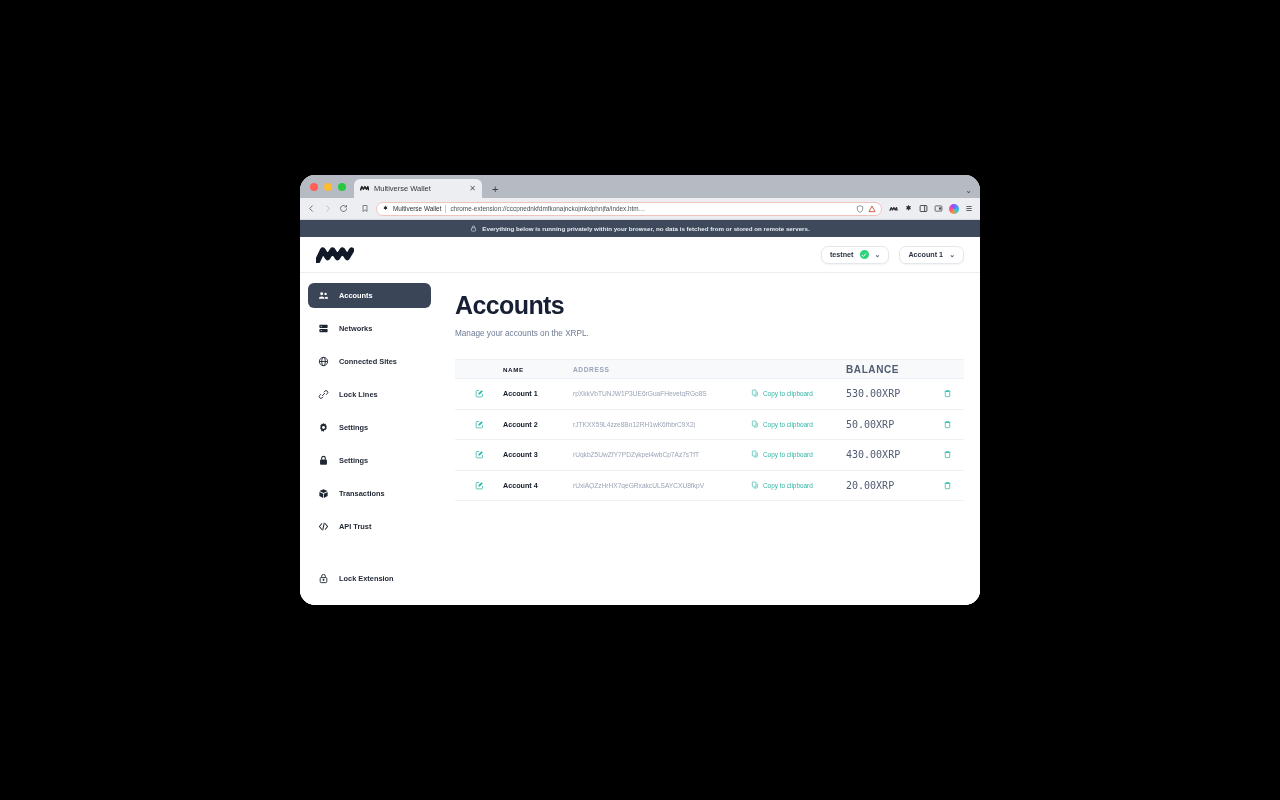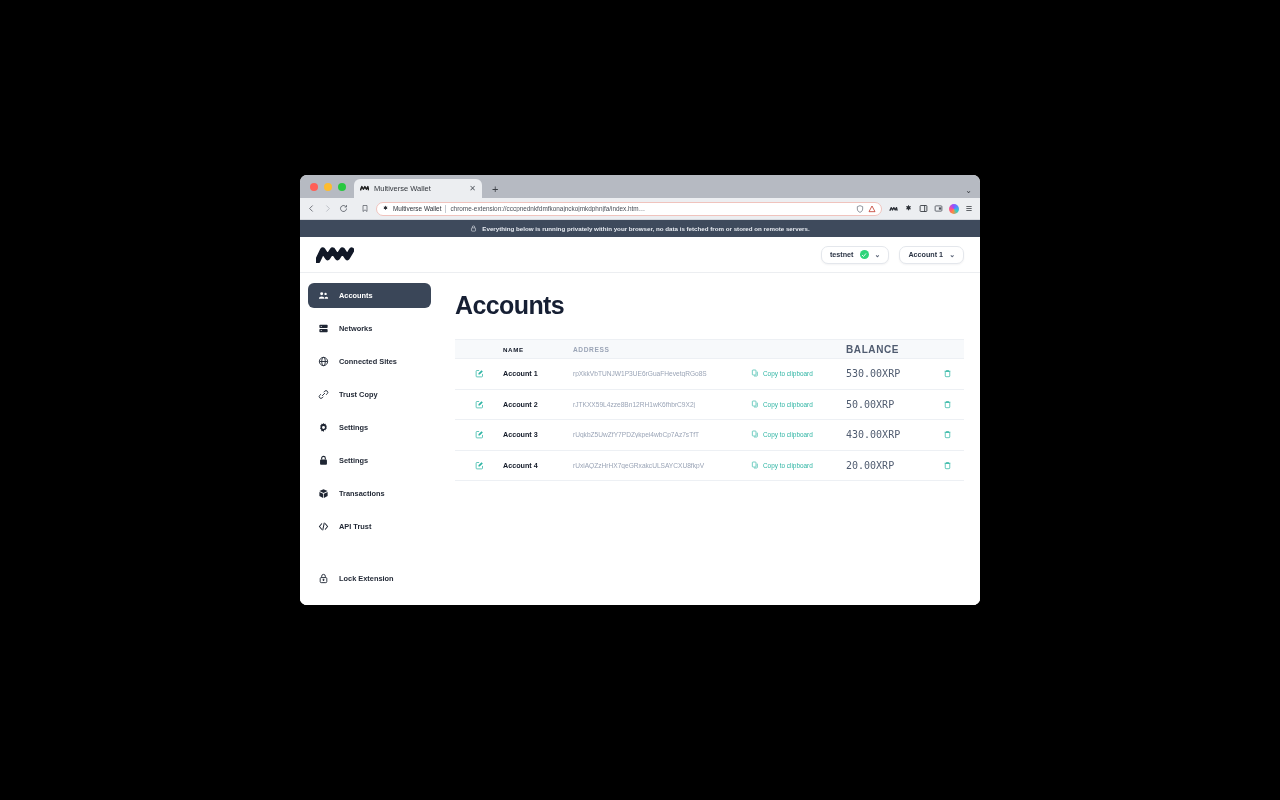--- a/index.html
+++ b/index.html
@@ -9,21 +9,21 @@
     font-family: "Liberation Sans", sans-serif;
     overflow: hidden;
   }
   .screen { position: relative; width: 1280px; height: 800px; background: #000; }
 
   
   .browser-window {
     position: absolute; left: 300px; top: 175px;
     width: 680px; height: 430px;
     background: #ffffff;
-    border-radius: 7px;
+    border-radius: 15px;
     overflow: hidden;
     box-shadow: 0 6px 24px rgba(0,0,0,.55);
   }
 
   
   .tabstrip {
     height: 23px; background: #b6bac2;
     display: flex; align-items: flex-end; padding-left: 8px; position: relative;
   }
   .traffic { display: flex; align-items: center; gap: 6px; height: 23px; padding: 0 8px 0 2px; }
@@ -314,21 +314,21 @@
             <span>Connected Sites</span>
           </div>
           <div class="nav-item">
             <span class="ni">
               <svg width="11" height="11" viewBox="0 0 24 24" fill="none" stroke="currentColor" stroke-width="2" stroke-linecap="round">
                   <path d="M9.5 14.5l5-5"></path>
                   <path d="M13 6.5l1.8-1.8a3.8 3.8 0 0 1 5.4 5.4L18.4 12"></path>
                   <path d="M11 17.5l-1.8 1.8a3.8 3.8 0 0 1-5.4-5.4L5.6 12"></path>
                 </svg>
             </span>
-            <span>Trust Copy</span>
+            <span>Lock Lines</span>
           </div>
           <div class="nav-item">
             <span class="ni">
               <svg width="11" height="11" viewBox="0 0 24 24" fill="currentColor">
                   <path d="M12 2l1.6 2.6 3-.6.4 3 2.6 1.6-1.7 2.5 1.7 2.5-2.6 1.6-.4 3-3-.6L12 22l-1.6-2.6-3 .6-.4-3L4.4 13.4 6.1 10.9 4.4 8.4 7 6.8l.4-3 3 .6z"></path>
                   <circle cx="12" cy="12" r="3.2" fill="#fff"></circle>
                 </svg>
             </span>
             <span>Settings</span>
           </div>
@@ -371,20 +371,21 @@
                   <path d="M8 10V7a4 4 0 0 1 8 0v3"></path>
                   <circle cx="12" cy="15" r="1.4" fill="currentColor"></circle>
                 </svg>
             </span>
             <span>Lock Extension</span>
           </div>
         </div>
 
         <div class="content">
           <div class="page-title">Accounts</div>
+          <div class="page-sub">Manage your accounts on the XRPL.</div>
 
 
           <div class="table">
             <div class="thead">
               <div class="c-edit"></div>
               <div class="c-name">NAME</div>
               <div class="c-addr">ADDRESS</div>
               <div class="c-copy"></div>
               <div class="c-bal" style="font-family:'Liberation Sans',sans-serif">BALANCE</div>
               <div class="c-del"></div>

